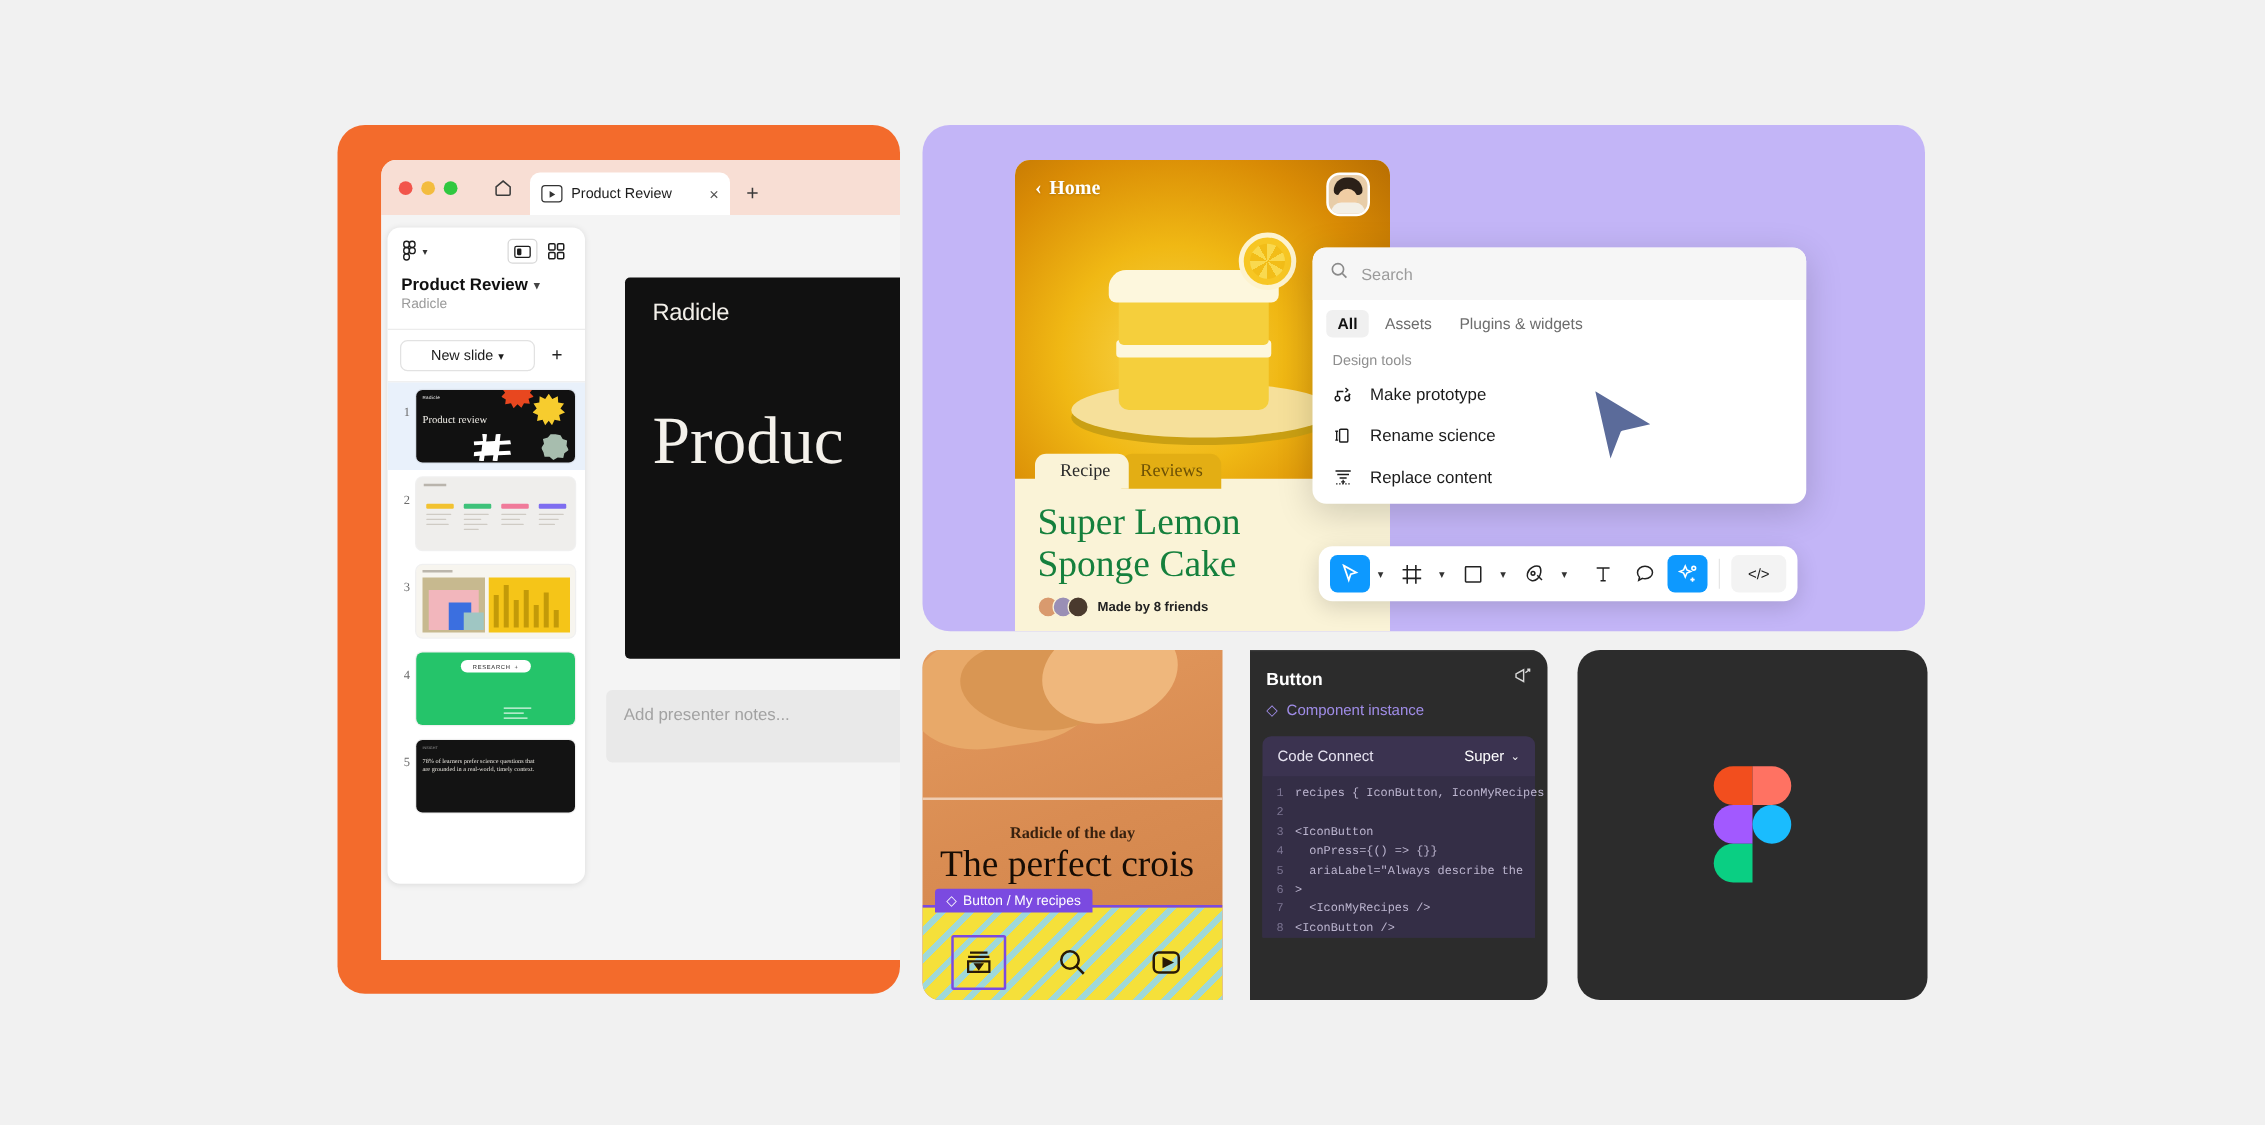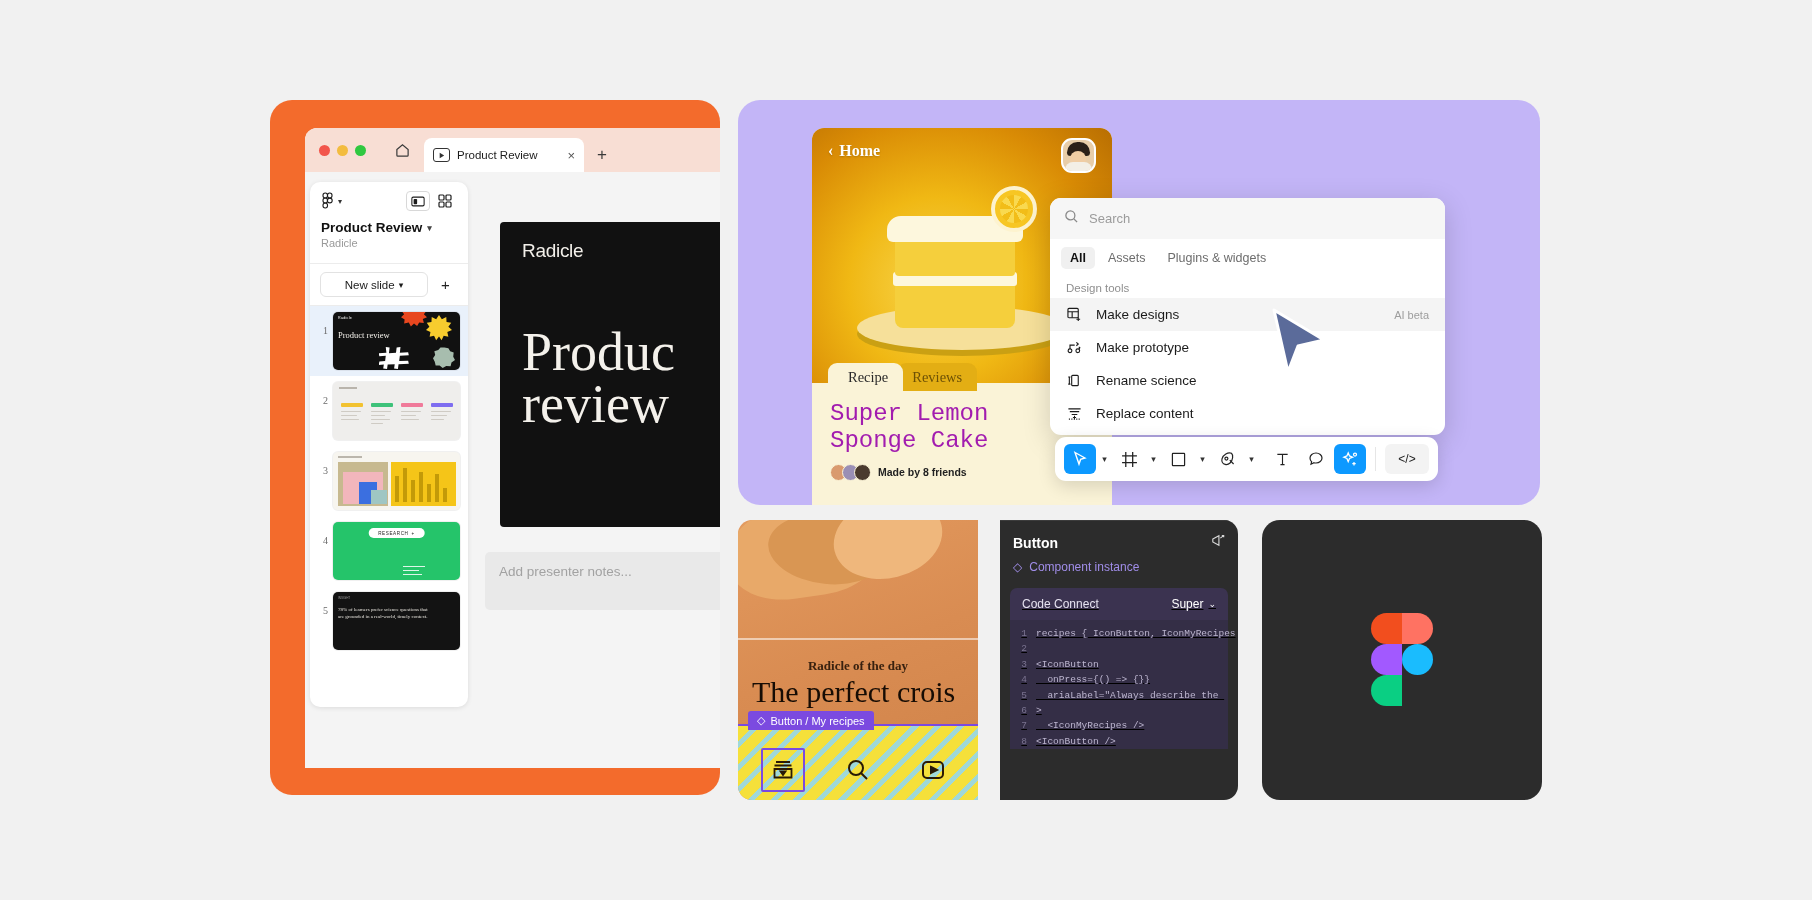--- a/index.html
+++ b/index.html
@@ -161,21 +161,21 @@
   .cake .cream1 { position:absolute; left:36px; bottom:70px; width:124px; height:14px; background:#fdf7dd; border-radius:3px; }
   .cake .slice-t { position:absolute; left:38px; bottom:80px; width:120px; height:40px; background:#f5cf3c; border-radius:4px; }
   .cake .frost { position:absolute; left:30px; bottom:114px; width:136px; height:26px; background:#fdf7dd; border-radius:14px 14px 6px 6px; }
   .cake .lemon { position:absolute; right: 30px; bottom: 124px; width:46px; height:46px; border-radius:50%; background:#f7c623; border:4px solid #fdf3cf; }
   .cake .lemon::after { content:""; position:absolute; inset:5px; border-radius:50%; background:
       repeating-conic-gradient(from 0deg, #f9d94f 0deg 30deg, #f2bd18 30deg 60deg); }
   .tabs-row { position: absolute; left: 0; top: 235px; display: flex; align-items: flex-end; padding-left: 16px; }
   .rtab { height: 28px; padding: 0 15px; display: flex; align-items: center; font-family: "Liberation Serif", serif; font-size: 14.5px; border-radius: 9px 9px 0 0; }
   .rtab.active { background: #faf3d7; color: #2a2a2a; padding-left: 20px; }
   .rtab.inactive { background: #e3ae14; color: #6d5106; margin-left: -6px; }
-  .r-title { padding: 18px 18px 0 18px; font-family: Liberation Mono, monospace; font-size: 24px; line-height: 1.12; color: #a21caf; }
+  .r-title { padding: 18px 18px 0 18px; font-family: Liberation Serif, serif; font-size: 30px; line-height: 1.12; color: #15803d; }
   .r-meta { display: flex; align-items: center; gap: 7px; padding: 9px 18px; }
   .r-faces { display: flex; }
   .r-faces span { width: 17px; height: 17px; border-radius: 50%; border: 1.6px solid #faf3d7; margin-left: -5px; display:block; }
   .r-faces span:first-child { margin-left: 0; }
   .r-meta .mtxt { font-size: 10.5px; font-weight: 700; color: #222; }
 
   
   .palette {
     position: absolute; left: 1050px; top: 198px; width: 395px;
     background: #fff; border-radius: 11px; box-shadow: 0 7px 28px rgba(0,0,0,.17);
@@ -240,21 +240,21 @@
     background: #2c2c2c; border-radius: 0 14px 14px 0; overflow: hidden;
   }
   .ins-tabs { display: flex; gap: 4px; padding: 10px 10px 8px 10px; }
   .ins-tab { font-size: 12px; color: #b0b0b0; padding: 4px 8px; border-radius: 5px; }
   .ins-tab.active { background: #3d3d3d; color: #fff; font-weight: 700; }
   .ins-divider { height: 1px; background: #3c3c3c; }
   .ins-head { display: flex; align-items: center; padding: 12px 13px 0 13px; }
   .ins-head .t { font-size: 14px; font-weight: 700; color: #fff; }
   .ins-head .ext { margin-left: auto; }
   .ins-comp { display: flex; align-items: center; gap: 7px; padding: 8px 13px 14px 13px; font-size: 12px; color: #a08de8; }
-  .cc-box { margin: 0 10px; background: #3b3350; border-radius: 7px 7px 0 0; text-decoration: underline; }
+  .cc-box { margin: 0 10px; background: #3b3350; border-radius: 7px 7px 0 0; }
   .cc-head { display: flex; align-items: center; padding: 9px 12px; font-size: 12px; color: #e6e3f0; }
   .cc-head .rt { margin-left: auto; display: flex; align-items: center; gap: 5px; color: #fff; }
   .code { background: #342e46; padding: 6px 0 0 0; font-family: "Liberation Mono", monospace; font-size: 9.5px; line-height: 1.62; }
   .code .ln { display: flex; }
   .code .n { width: 26px; text-align: right; padding-right: 9px; color: #7a7390; flex: none; }
   .code .src { white-space: pre; color: #bdb6d0; }
   .kw { color: #d58fd0; } .cls { color: #8ec7e8; } .str { color: #9fd6a8; } .pl { color: #cfc8df; }
 
   
   .logo-card {
@@ -428,21 +428,20 @@
 
           </div>
         </div>
 
         <div class="canvas">
           <div class="big-slide">
 
             <span class="brand">Radicle</span>
             <span class="htxt">
               <span>Produc</span><br>
-              <span>review</span>
             </span>
           </div>
           <div class="notes">Add presenter notes...</div>
 
         </div>
 
       </div>
     </div>
   </div>
 
@@ -496,31 +495,20 @@
       </span>
       <span class="ph">Search</span>
     </div>
     <div class="pal-tabs">
       <span class="pal-tab active">All</span>
       <span class="pal-tab">Assets</span>
       <span class="pal-tab">Plugins &amp; widgets</span>
     </div>
     <div class="pal-group">Design tools</div>
 
-    <div class="pal-item hl">
-      <span class="pal-ico">
-        <svg width="15" height="15" viewBox="0 0 16 16" fill="none" stroke="#1b1b1b" stroke-width="1.2">
-            <rect x="1" y="1.5" width="11" height="10" rx="1.2"></rect>
-            <path d="M1 5h11M5.5 5v6.5"></path>
-            <path d="M12 11v4M10 13h4"></path>
-          </svg>
-      </span>
-      <span>Make designs</span>
-      <span class="badge">AI beta</span>
-    </div>
     <div class="pal-item">
       <span class="pal-ico">
         <svg width="15" height="15" viewBox="0 0 16 16" fill="none" stroke="#1b1b1b" stroke-width="1.2">
             <circle cx="3.2" cy="11.5" r="2"></circle>
             <circle cx="11.5" cy="11.5" r="2"></circle>
             <path d="M3.2 9.5V5.5h5"></path>
             <path d="M10 2.5l2 1.8-2 1.8"></path>
             <path d="M12.5 9.6l1.6-1.8M13 7.2l.4 2.6"></path>
           </svg>
       </span>

